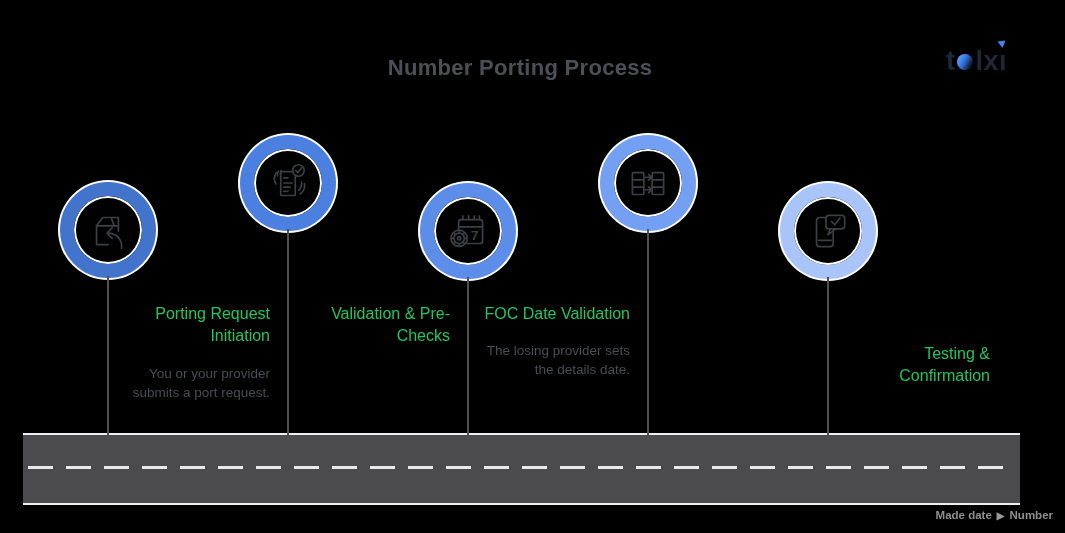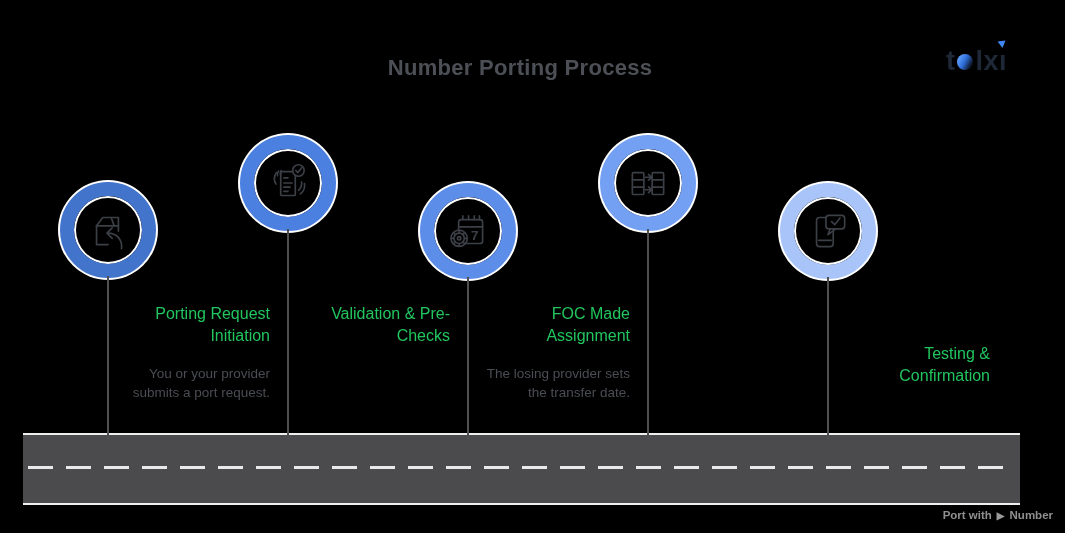--- a/index.html
+++ b/index.html
@@ -111,22 +111,22 @@
       <path class="s" d="M19 9.5 V13 M24.5 9.5 V13 M30 9.5 V13 M35 9.5 V13"></path>
       <text x="27" y="33">7</text>
       <circle class="k" cx="15.5" cy="31" r="7.8" stroke="none"></circle>
       <circle class="s" cx="15.5" cy="31" r="5"></circle>
       <circle class="s" cx="15.5" cy="31" r="1.6"></circle>
       <path class="s" d="M20.5 31 H23.2 M15.5 36 V38.7 M15.5 26 V23.3 M10.5 31 H7.8 M19 34.5 L20.9 36.4 M12 27.5 L10.1 25.6 M19 27.5 L20.9 25.6 M12 34.5 L10.1 36.4"></path>
     </svg>
   </div>
   <div class="connector" style="left:467px;top:277px;height:162px;"></div>
   <div class="step-text" style="left:482px;top:303px;">
-    <div class="step-title">FOC Made Assignment</div>
-    <div class="step-desc">The losing provider sets the transfer date.</div>
+    <div class="step-title">FOC Date Validation</div>
+    <div class="step-desc">The losing provider sets the details date.</div>
   </div>
 
   <div class="ring" style="left: 600px; top: 135px; border-color: rgb(116, 160, 243);">
     <svg viewBox="0 0 48 48">
       <rect class="s" x="9" y="14" width="11" height="21" rx="1"></rect>
       <path class="s" d="M9 21 H20 M9 28 H20"></path>
       <rect class="s" x="28" y="14" width="11" height="21" rx="1"></rect>
       <path class="s" d="M28 21 H39 M28 28 H39"></path>
       <path class="s" d="M21.5 18.5 H26.5 M24.5 15.8 L27.5 18.5 L24.5 21.2"></path>
       <path class="s" d="M21.5 30.5 H26.5 M24.5 27.8 L27.5 30.5 L24.5 33.2"></path>
@@ -148,18 +148,18 @@
   <div class="connector" style="left:827px;top:277px;height:162px;"></div>
   <div class="step-text" style="left:842px;top:303px;margin-top:40px;">
     <div class="step-title">Testing &amp; Confirmation</div>
   </div>
 
   <div class="road">
     <div class="road-dash"></div>
   </div>
 
   <div class="made-with">
-    <span>Port with</span>
+    <span>Made date</span>
     <span class="play">▶</span>
     <span>Number</span>
   </div>
 
 </div>
 
 </body></html>

